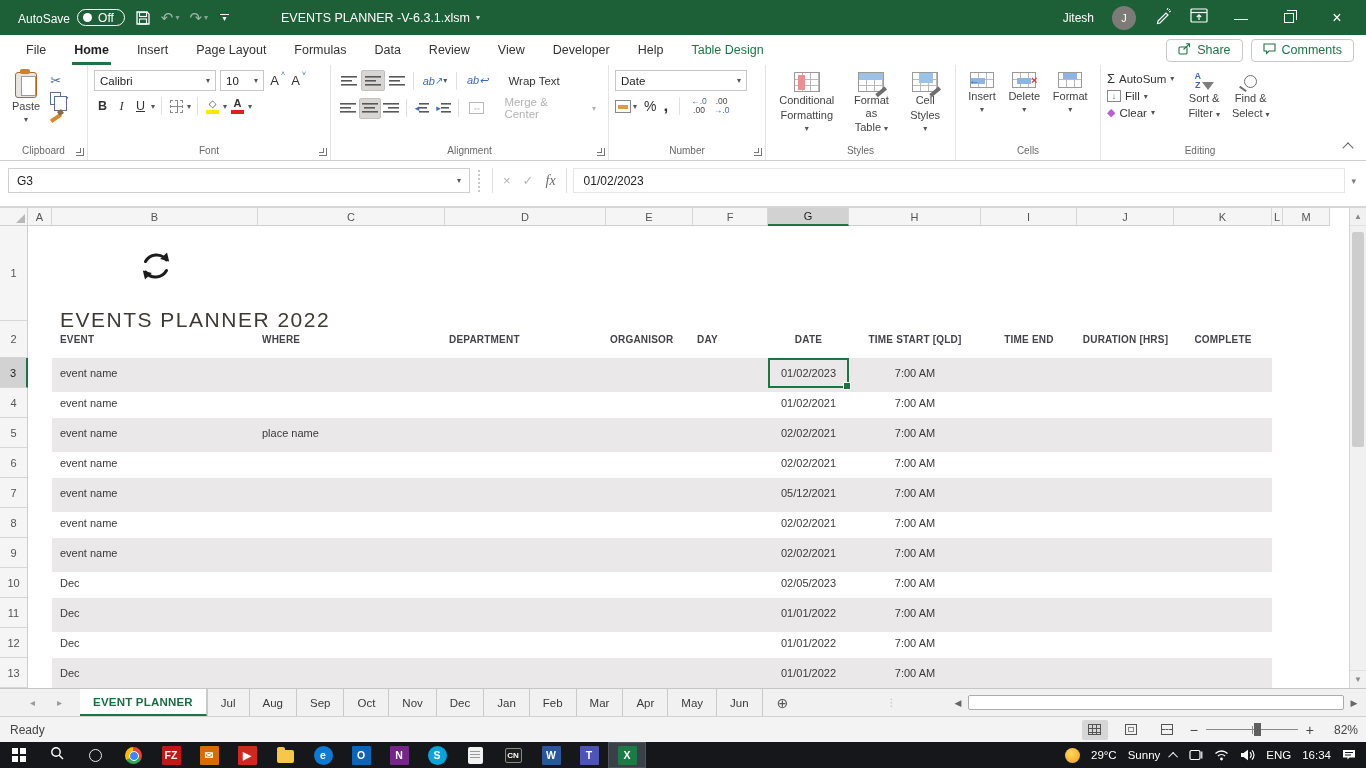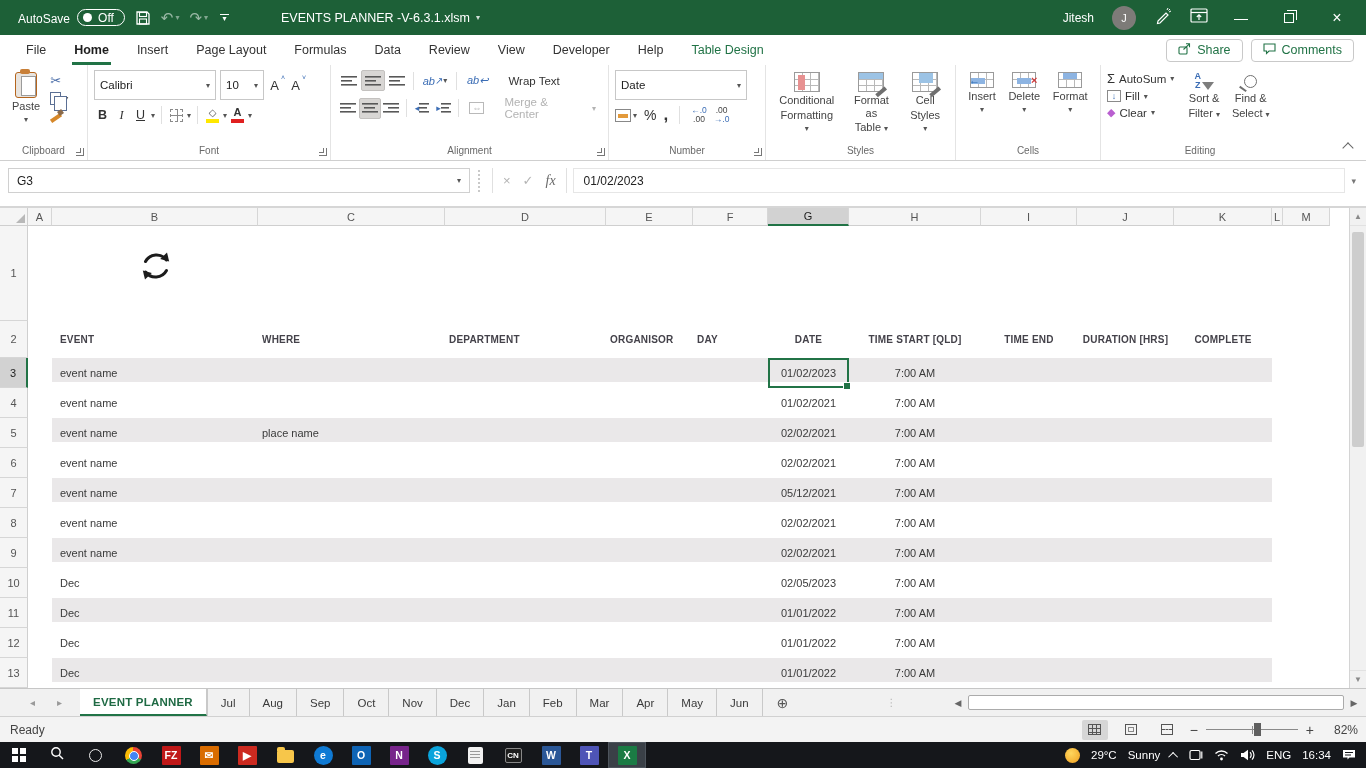--- a/index.html
+++ b/index.html
@@ -52,21 +52,21 @@
   .clip-icon::before{content:'';position:absolute;left:4px;top:-4px;width:10px;height:5px;background:#c87f37;border-radius:2px;}
   .clip-icon::after{content:'';position:absolute;left:5px;top:3px;width:13px;height:18px;background:#fff;border:1px solid #9b9b9b;}
   .smallcol{display:flex;flex-direction:column;gap:3px;margin-left:4px;padding-top:3px;}
   .sicon{font-size:13px;line-height:15px;color:#4a6da8;display:flex;align-items:center;gap:3px;}
   .copy-glyph{position:relative;width:11px;height:13px;border:1.2px solid #5b6f94;background:#fff;display:inline-block;}
   .copy-glyph::after{content:'';position:absolute;left:3px;top:3px;width:11px;height:13px;border:1.2px solid #5b6f94;background:#fff;}
   .brush-glyph{width:13px;height:13px;position:relative;display:inline-block;}
   .brush-glyph::before{content:'';position:absolute;left:0;top:7px;width:12px;height:4px;background:#d6882a;transform:rotate(-35deg);}
   .brush-glyph::after{content:'';position:absolute;right:0;top:1px;width:5px;height:5px;background:#8a6a4a;transform:rotate(-35deg);}
   
-  .combo{border:1px solid #c7c7c7;background:#fff;height:30px;display:flex;align-items:center;justify-content:space-between;padding:0 5px;font-size:11.5px;color:#222;}
+  .combo{border:1px solid #c7c7c7;background:#fff;height:21px;display:flex;align-items:center;justify-content:space-between;padding:0 5px;font-size:11.5px;color:#222;}
   .fontrow{display:flex;gap:4px;align-items:center;}
   .btnrow{display:flex;align-items:center;gap:2px;margin-top:6px;}
   .fbtn{min-width:17px;height:18px;display:flex;align-items:center;justify-content:center;font-size:12.5px;color:#333;padding:0 2px;}
   .fbtn.b{font-weight:700;}
   .fbtn.i{font-style:italic;font-family:"Liberation Serif",serif;}
   .fbtn.u{text-decoration:underline;}
   .grow-a{font-size:13px;position:relative;padding-right:6px;}
   .grow-a sup{position:absolute;top:-2px;right:0;font-size:7px;color:#3b6db5;}
   .vsep{width:1px;height:18px;background:#e0e0e0;margin:0 4px;}
   .border-icon{width:13px;height:13px;border:1px dashed #8a8a8a;position:relative;display:inline-block;}
@@ -132,21 +132,21 @@
   .cornercell::after{content:'';position:absolute;right:2px;bottom:2px;border-left:9px solid transparent;border-bottom:9px solid #b8b8b8;}
   .colcell{height:18px;background:#f5f5f5;border-right:1px solid #d6d6d6;border-bottom:1px solid #cfcfcf;font-size:11px;color:#555;display:flex;align-items:center;justify-content:center;}
   .colcell.sel{background:#d2d2d2;border-bottom:2px solid #217346;color:#1e1e1e;}
   .rowheads{position:absolute;left:0;top:18px;width:28px;z-index:4;}
   .rowcell{width:28px;background:#f5f5f5;border-right:1px solid #cfcfcf;border-bottom:1px solid #d6d6d6;font-size:11px;color:#555;display:flex;align-items:center;justify-content:center;}
   .rowcell.sel{background:#d2d2d2;border-right:2px solid #217346;color:#1e1e1e;}
   .gridbody{position:absolute;left:0;top:18px;right:17px;bottom:0;overflow:hidden;}
   .sheet-title{position:absolute;left:60px;top:82px;font-size:21px;letter-spacing:1.5px;color:#3d3935;}
   .sync-logo{position:absolute;left:138px;top:22px;}
   .thead{position:absolute;height:37px;display:flex;align-items:center;font-size:10px;font-weight:700;color:#44424a;letter-spacing:.2px;}
-  .datarow{position:absolute;left:52px;width:1220px;height:24px;}
+  .datarow{position:absolute;left:52px;width:1220px;height:34px;}
   .datarow.shaded{background:#eae8e9;}
   .dcell{position:absolute;top:0;height:30px;display:flex;align-items:center;font-size:11px;color:#3a3a3a;}
   .dcell.ctr{justify-content:center;}
   .selcell{position:absolute;border:2px solid #217346;z-index:6;}
   .selcell::after{content:'';position:absolute;right:-4px;bottom:-4px;width:6px;height:6px;background:#217346;border:1px solid #fff;}
   .vscroll{position:absolute;right:0;top:0;bottom:0;width:17px;background:#f1f1f1;border-left:1px solid #d4d4d4;z-index:7;}
   .varrow{height:18px;display:flex;align-items:center;justify-content:center;color:#8a8a8a;font-size:8px;border-bottom:1px solid #e2e2e2;}
   .varrow.bot{position:absolute;bottom:0;left:0;right:0;border-top:1px solid #e2e2e2;border-bottom:none;}
   .vthumb{position:absolute;left:2px;right:2px;top:24px;height:215px;background:#cdcdcd;border-radius:2px;}
 
@@ -566,20 +566,21 @@
       <span class="sync-logo">
         <svg width="36" height="36" viewBox="0 0 36 36">
           <g fill="none" stroke="#1c1c1c" stroke-width="3" stroke-linecap="round">
             <path d="M28.5 12 A12.5 12.5 0 0 0 7.5 13.5"></path>
             <path d="M7.5 24 A12.5 12.5 0 0 0 28.5 22.5"></path>
           </g>
           <path d="M29 4.5 l2.2 9 -9 -2.4 z" fill="#1c1c1c"></path>
           <path d="M7 31.5 l-2.2 -9 9 2.4 z" fill="#1c1c1c"></path>
         </svg>
       </span>
+      <div class="sheet-title">EVENTS PLANNER 2022</div>
       <div id="theadrow">
           <div class="thead" style="top: 95px; left: 60px;">EVENT</div>
           <div class="thead" style="top: 95px; left: 262px;">WHERE</div>
           <div class="thead" style="top: 95px; left: 449px;">DEPARTMENT</div>
           <div class="thead" style="top: 95px; left: 610px;">ORGANISOR</div>
           <div class="thead" style="top: 95px; left: 697px;">DAY</div>
           <div class="thead" style="top: 95px; left: 768px; width: 81px; justify-content: center;">DATE</div>
           <div class="thead" style="top: 95px; left: 849px; width: 132px; justify-content: center;">TIME START [QLD]</div>
           <div class="thead" style="top: 95px; left: 981px; width: 96px; justify-content: center;">TIME END</div>
           <div class="thead" style="top: 95px; left: 1077px; width: 97px; justify-content: center;">DURATION [HRS]</div>

